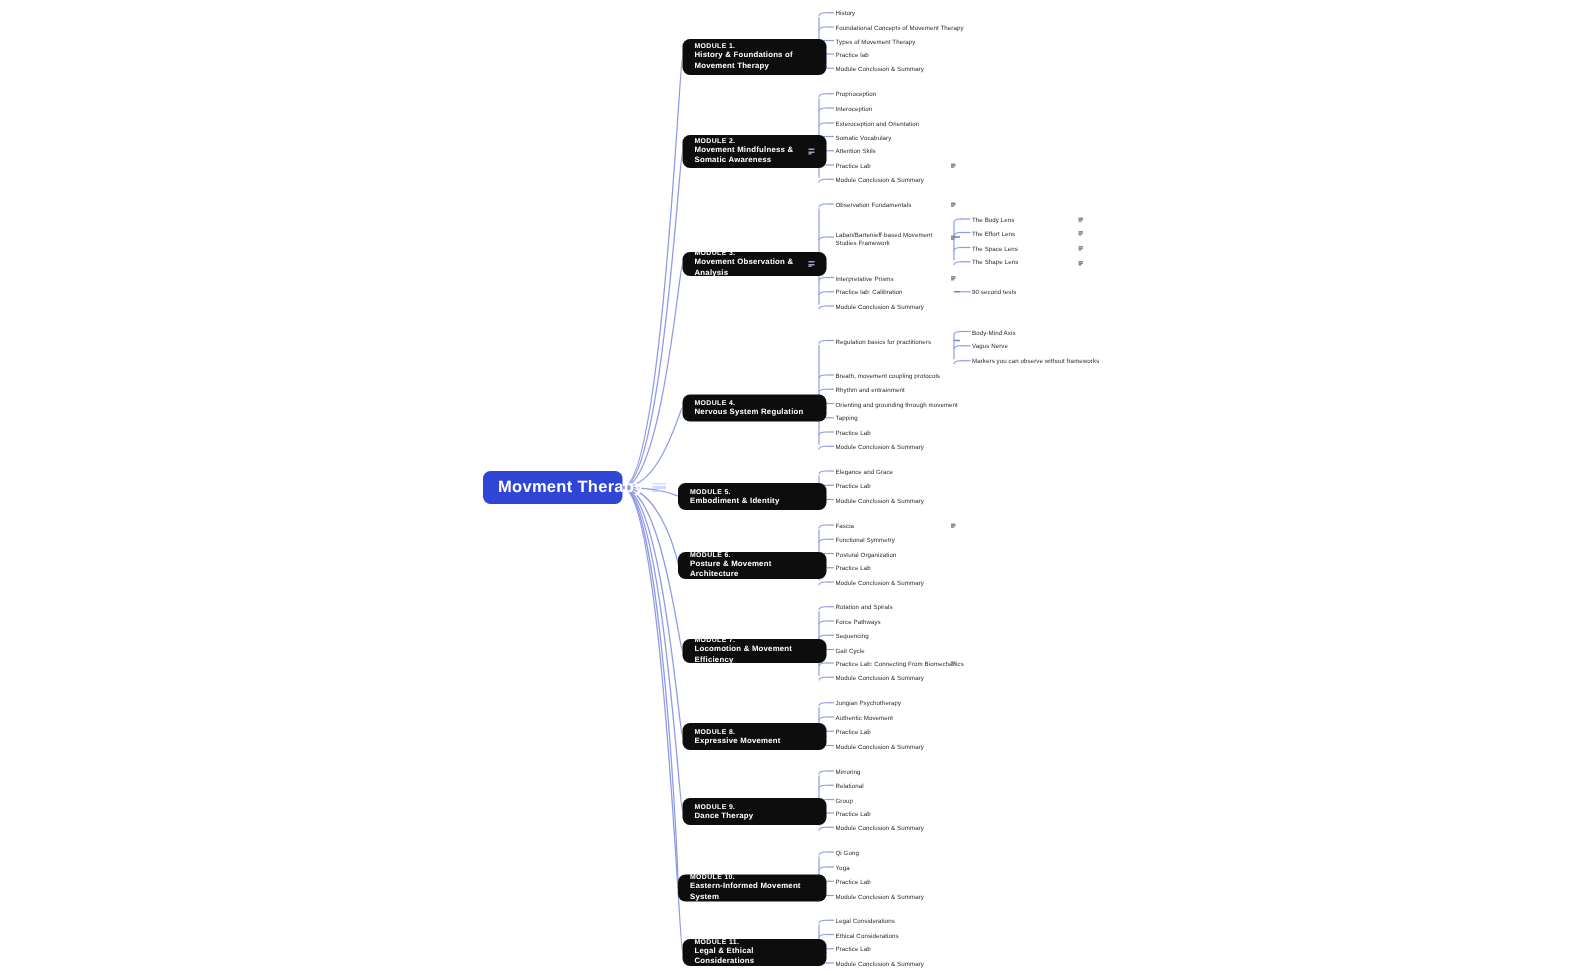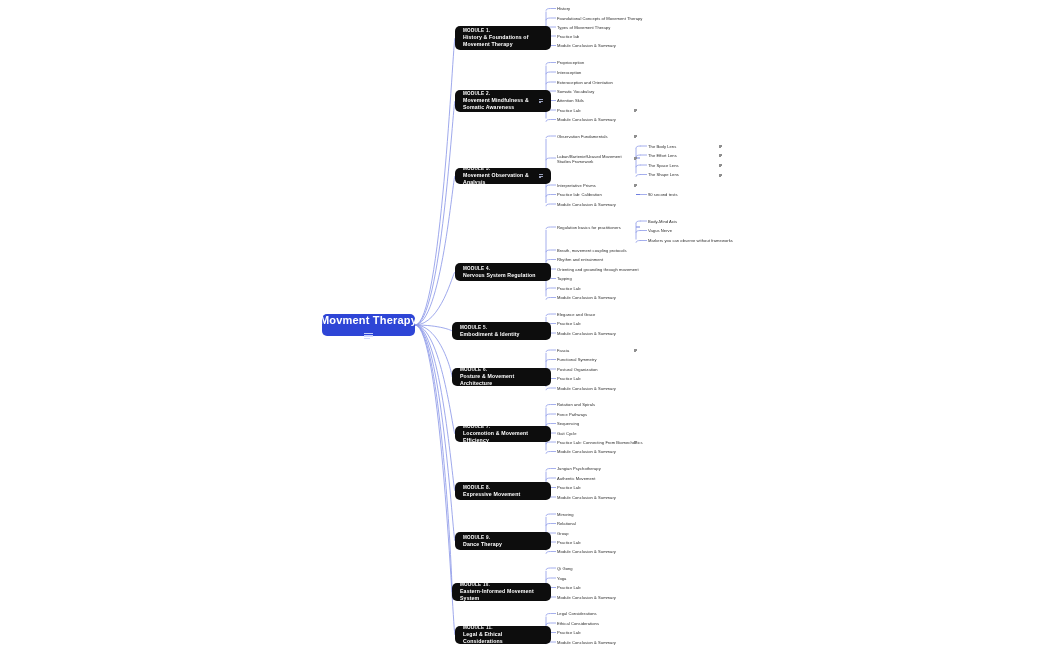--- a/index.html
+++ b/index.html
@@ -15,21 +15,20 @@
   .root-node{
     position:absolute;
     background:#2e45d6;
     color:#ffffff;
     border-radius:5px;
     display:flex;align-items:center;gap:6px;
     padding:0 10px;
     box-sizing:border-box;
     font-size:11px;font-weight:bold;letter-spacing:.2px;
     white-space:nowrap;
-    flex-direction:column;
   }
   .root-label{font-size:11px;font-weight:bold;}
   .badge-icon{
     display:inline-block;width:9px;height:8px;position:relative;flex:0 0 auto;opacity:.95;
   }
   .badge-icon i{
     position:absolute;left:0;height:1.4px;background:#cfd8ff;display:block;
   }
   .badge-icon i:nth-child(1){top:0.5px;width:9px;}
   .badge-icon i:nth-child(2){top:3.3px;width:9px;}

